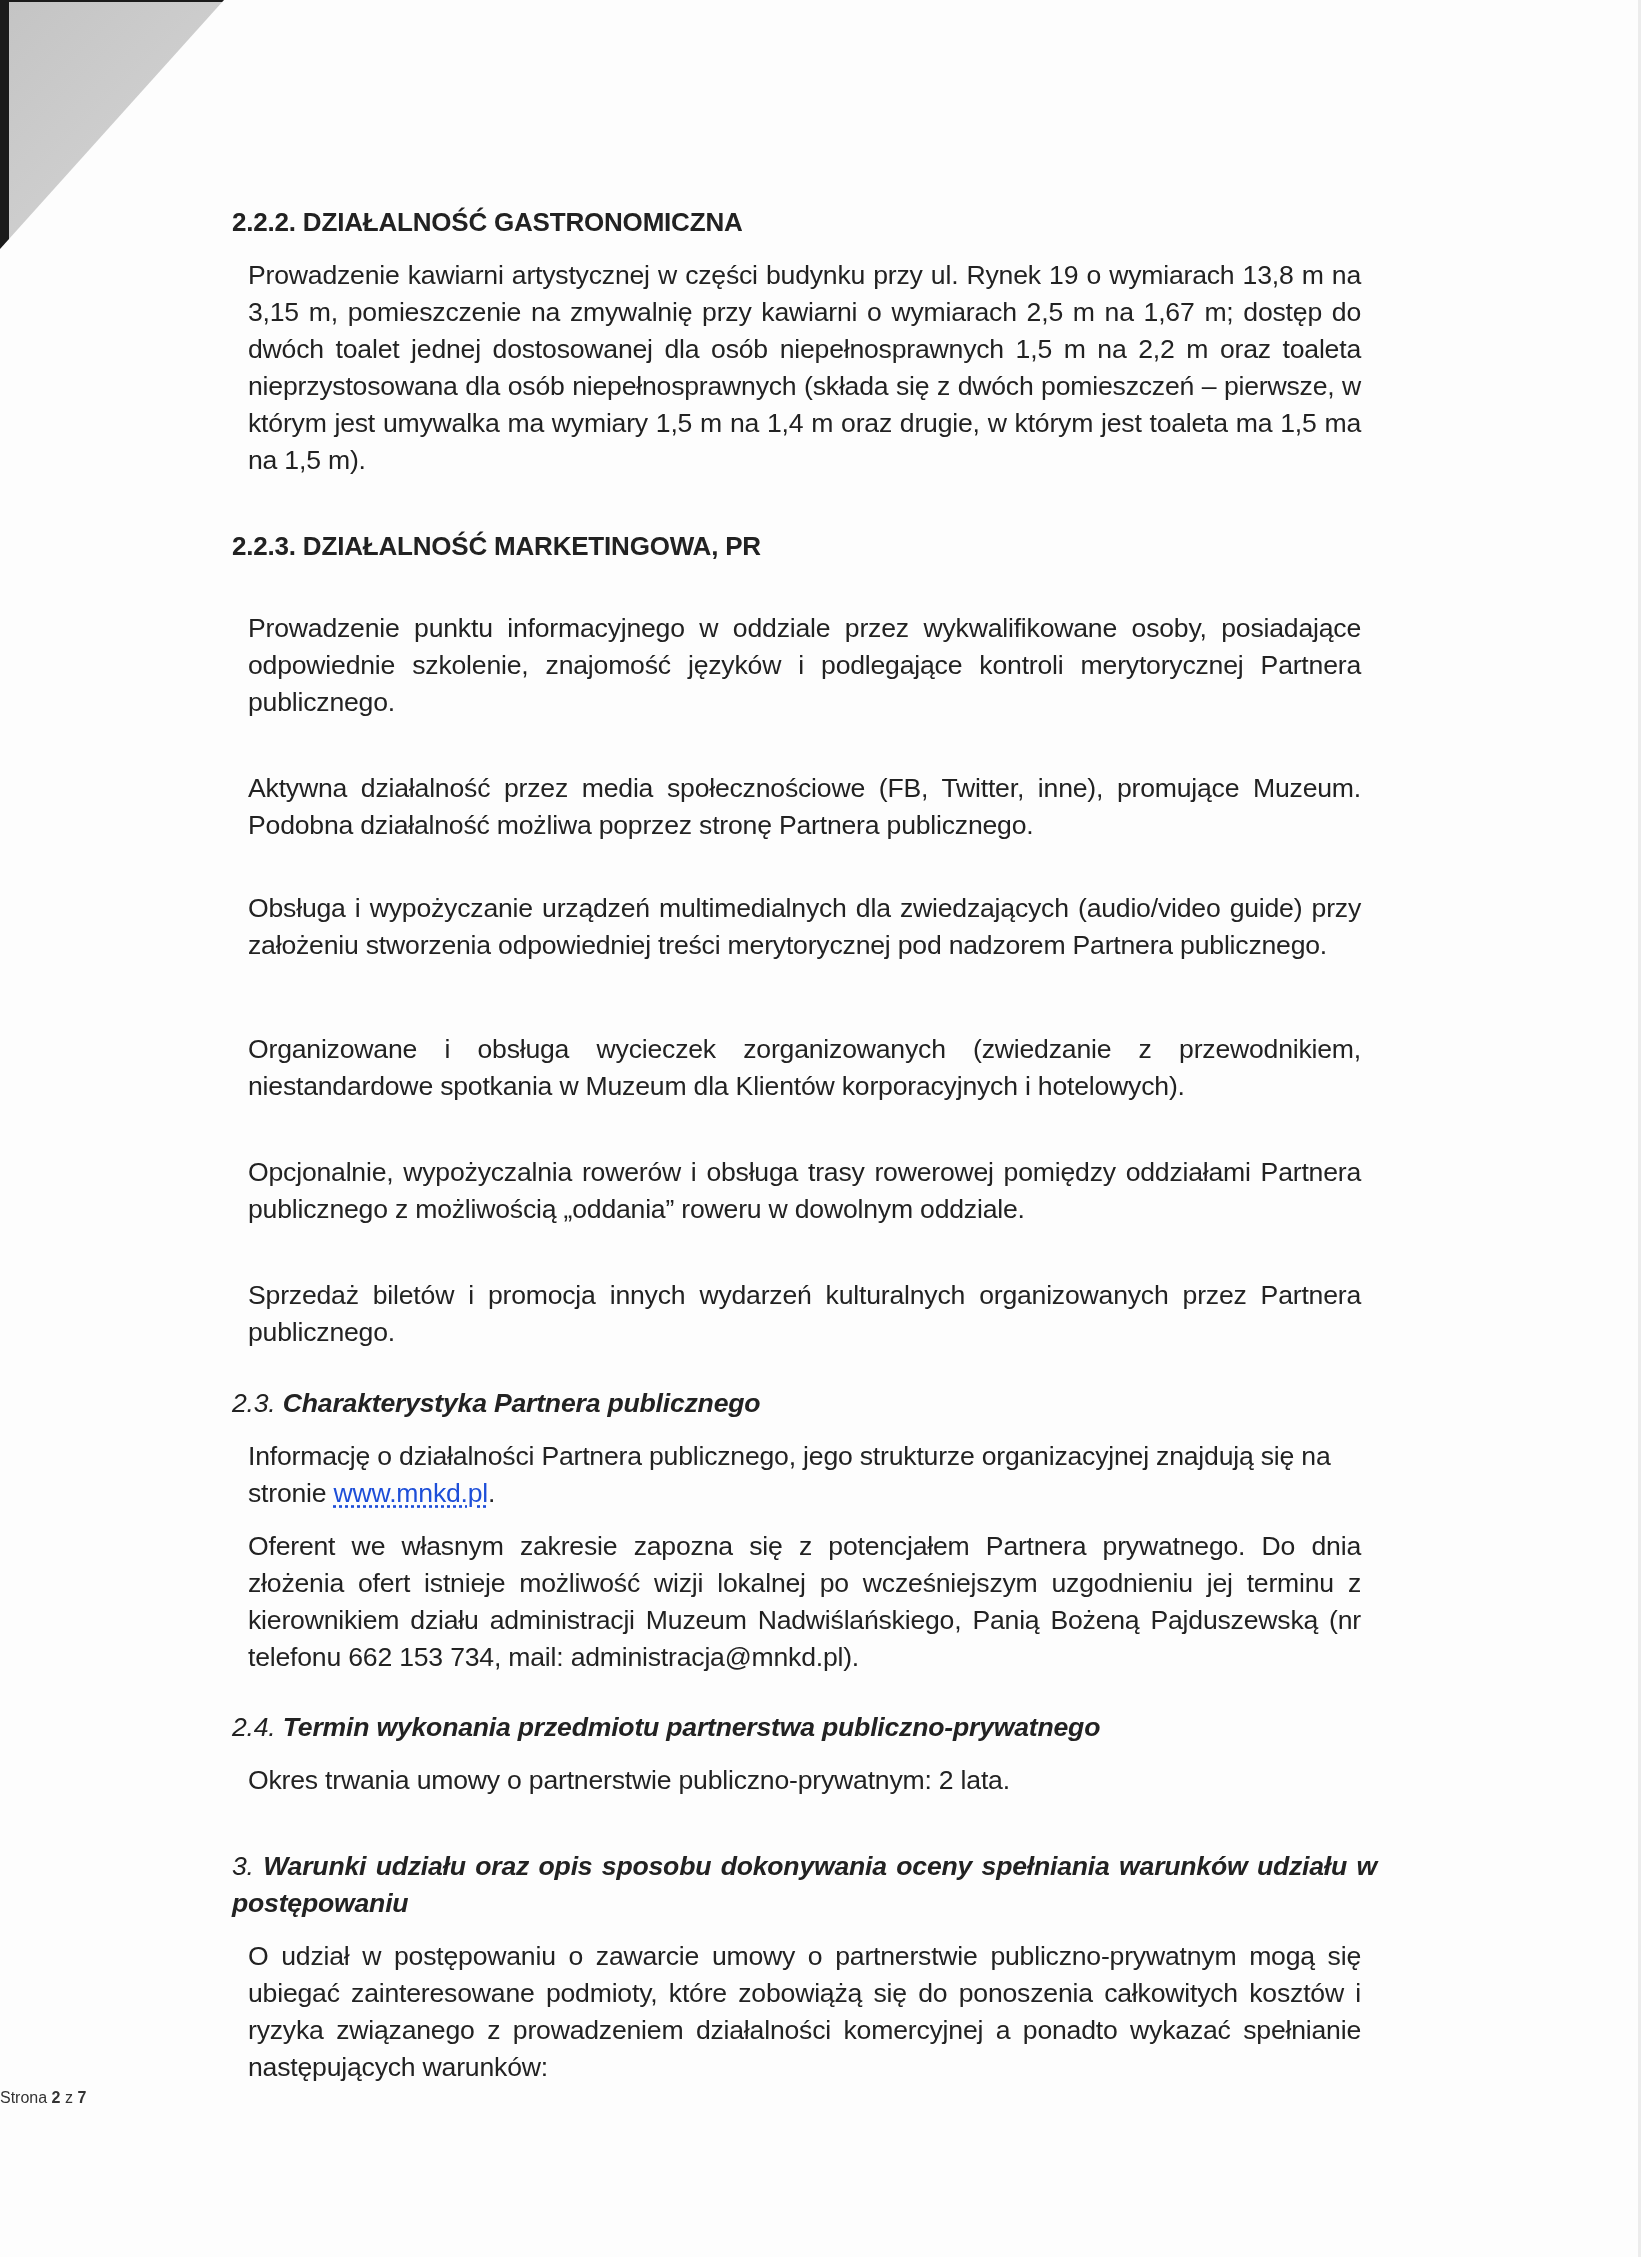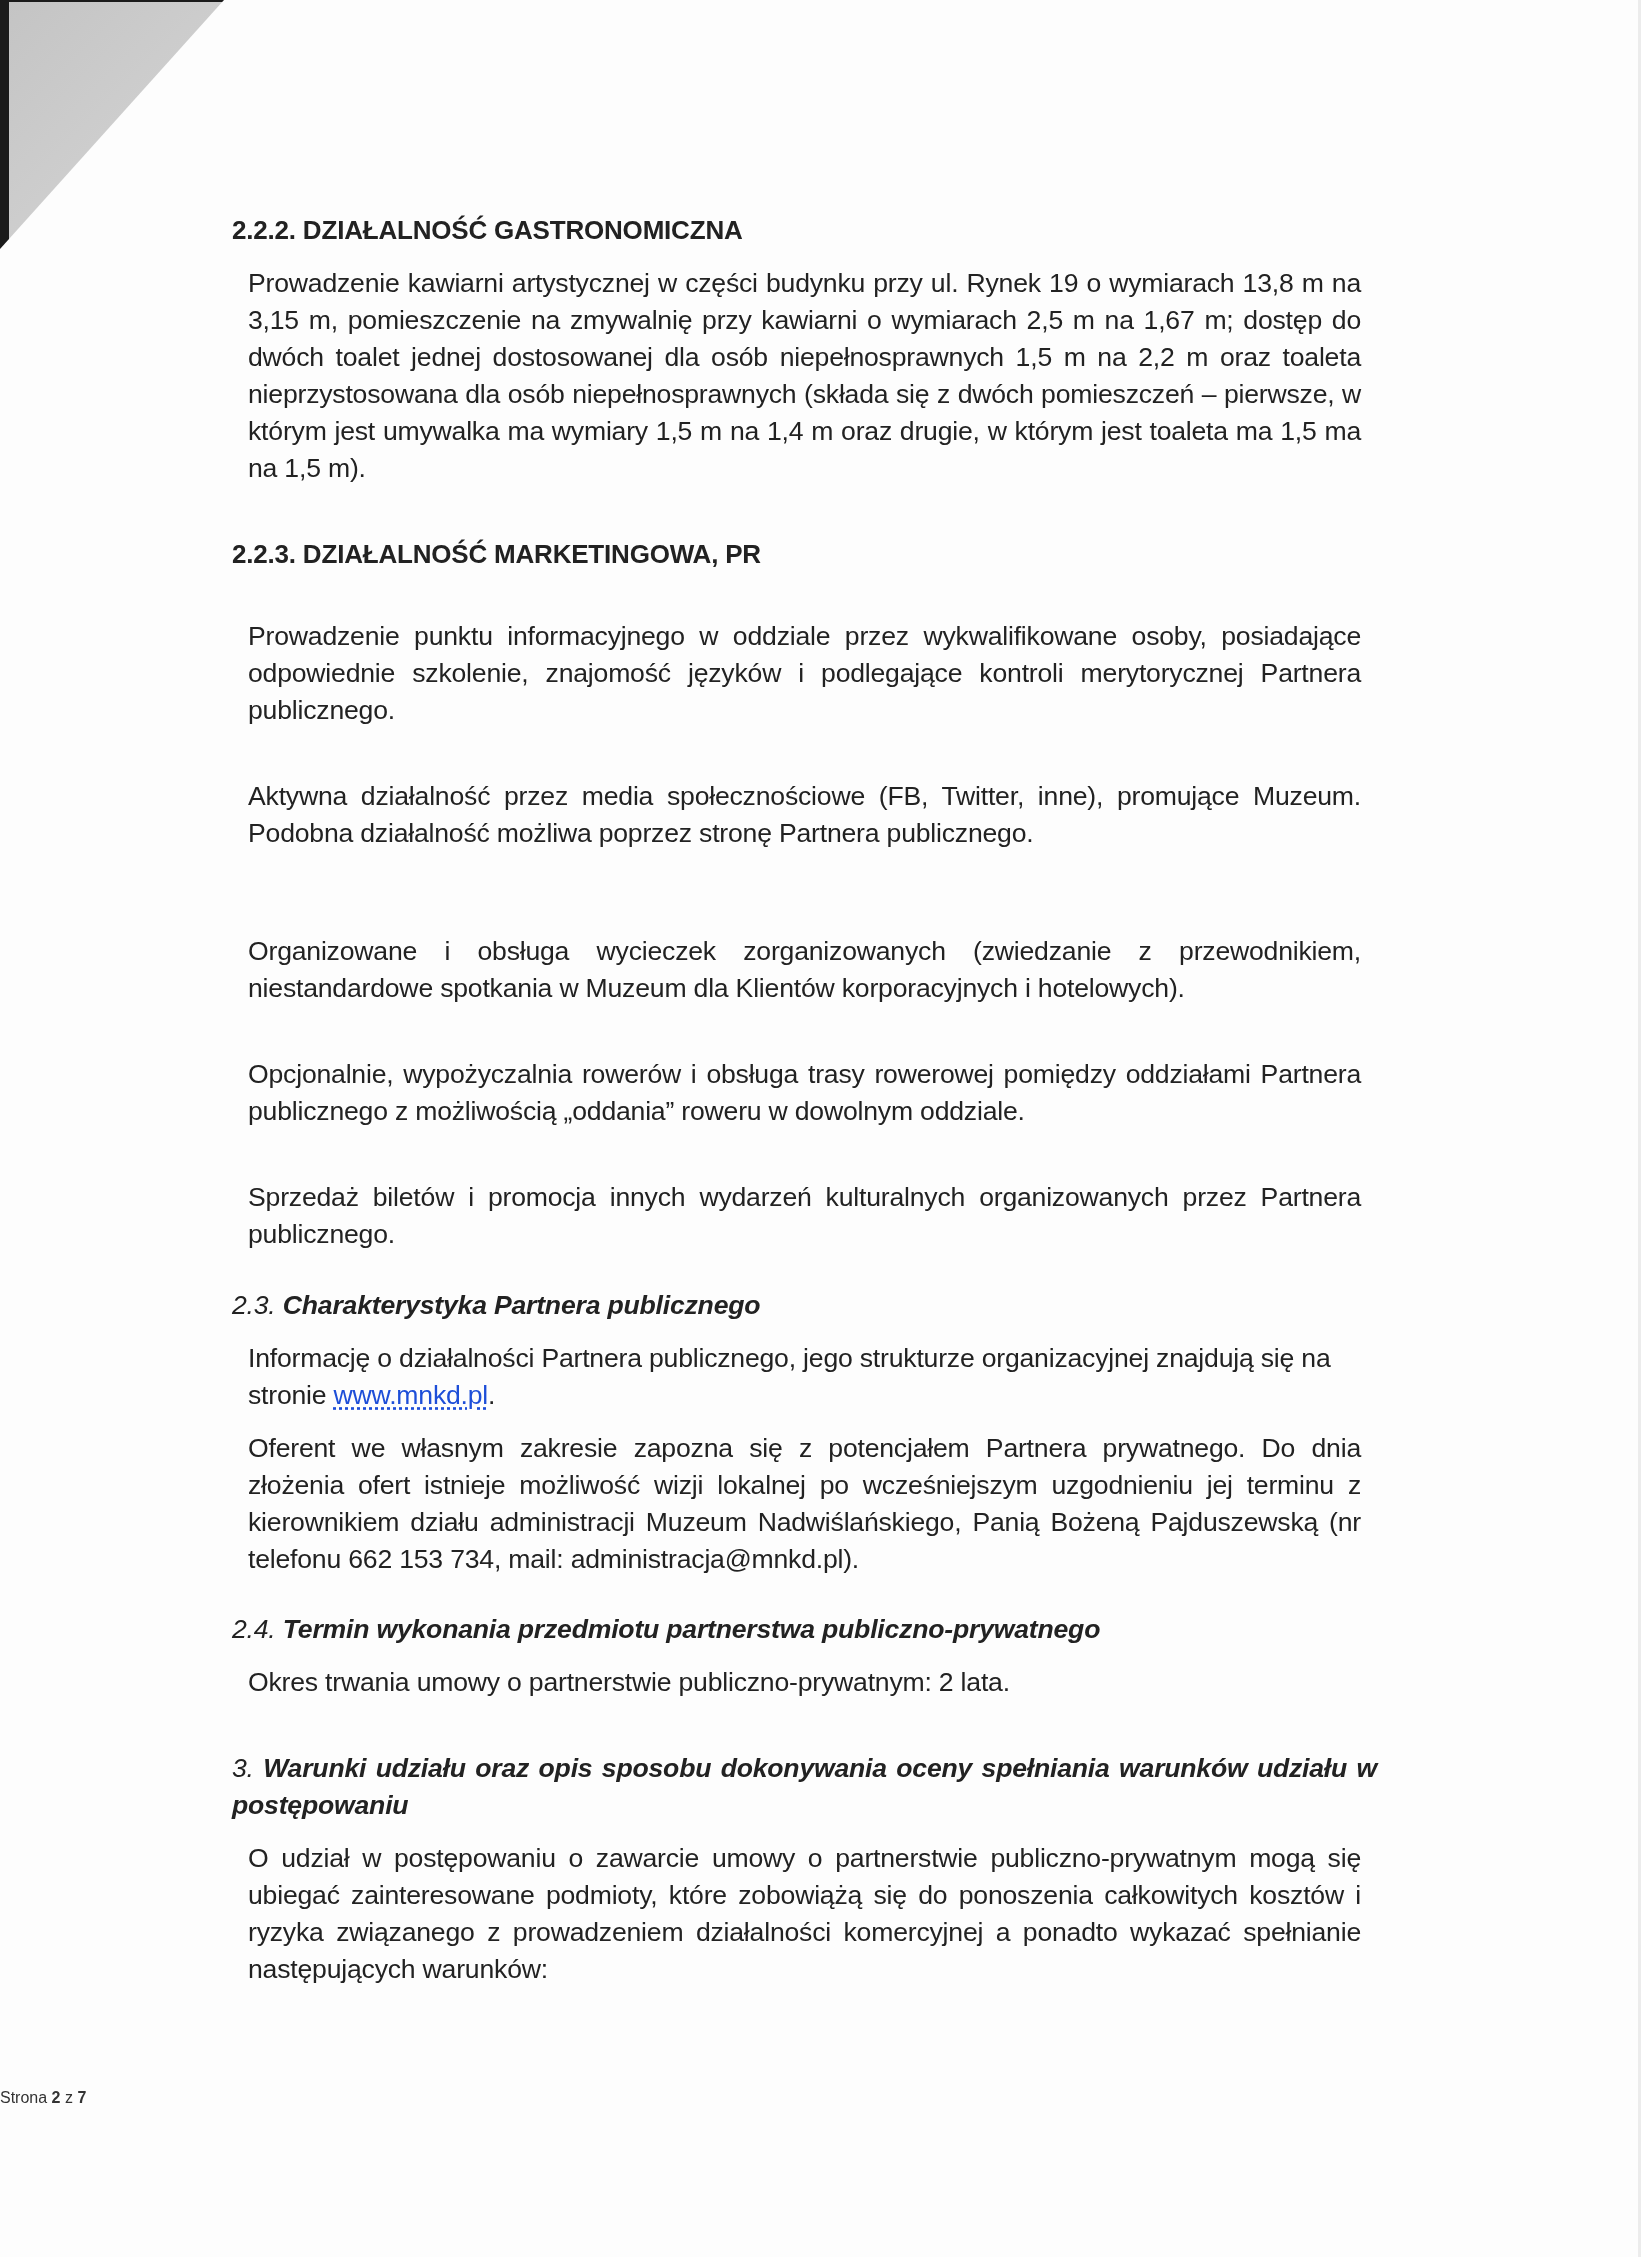--- a/index.html
+++ b/index.html
@@ -11,21 +11,21 @@
     position: absolute; left: 0; top: 0; width: 224px; height: 249px;
     background: linear-gradient(135deg, #c4c4c4 0%, #cfcfcf 60%, #dcdcdc 100%);
     clip-path: polygon(0 0, 100% 0, 0 100%);
     border-left: 9.7px solid #1b1b1b; border-top: 2.9px solid #1b1b1b;
     box-sizing: border-box;
   }
   .right-edge {
     position: absolute; right: 0; top: 0; width: 2.9px; height: 100%; background: #ececec;
   }
   .content {
-    position: absolute; left: 232px; top: 212px; width: 1145px;
+    position: absolute; left: 232px; top: 204px; width: 1145px;
     font-size: 26.6px; line-height: 37px; letter-spacing: -0.2px;
   }
   .h4 { font-weight: bold; font-size: 26px; margin: 0; }
   p { margin: 16px; text-align: justify; }
   .gap-s { height: 13.5px; }
   .gap-m { height: 17.4px; }
   .gap-l { height: 33px; }
   .sec-title { margin: 0; font-style: italic; }
   .sec-title b { font-weight: bold; }
   .link { text-decoration: underline dotted; text-underline-offset: 2.9px; color: #1d4ed8; cursor: pointer; }
@@ -51,20 +51,21 @@
 
   <div class="gap-l"></div>
 
   <section>
     <h4 class="h4">2.2.3. DZIAŁALNOŚĆ MARKETINGOWA, PR</h4>
     <div style="height:29px"></div>
     <p>Prowadzenie punktu informacyjnego w oddziale przez wykwalifikowane osoby, posiadające odpowiednie szkolenie, znajomość języków i podlegające kontroli merytorycznej Partnera publicznego.</p>
     <div class="gap-m"></div>
     <p>Aktywna działalność przez media społecznościowe (FB, Twitter, inne), promujące Muzeum. Podobna działalność możliwa poprzez stronę Partnera publicznego.</p>
     <div class="gap-s"></div>
+    <p>Obsługa i wypożyczanie urządzeń multimedialnych dla zwiedzających (audio/video guide) przy założeniu stworzenia odpowiedniej treści merytorycznej pod nadzorem Partnera publicznego.</p>
     <div class="gap-m"></div>
     <div class="gap-m"></div>
     <p>Organizowane i obsługa wycieczek zorganizowanych (zwiedzanie z przewodnikiem, niestandardowe spotkania w Muzeum dla Klientów korporacyjnych i hotelowych).</p>
     <div class="gap-m"></div>
     <p>Opcjonalnie, wypożyczalnia rowerów i obsługa trasy rowerowej pomiędzy oddziałami Partnera publicznego z możliwością „oddania” roweru w dowolnym oddziale.</p>
     <div class="gap-m"></div>
     <p>Sprzedaż biletów i promocja innych wydarzeń kulturalnych organizowanych przez Partnera publicznego.</p>
   </section>
 
   <div class="gap-m"></div>

